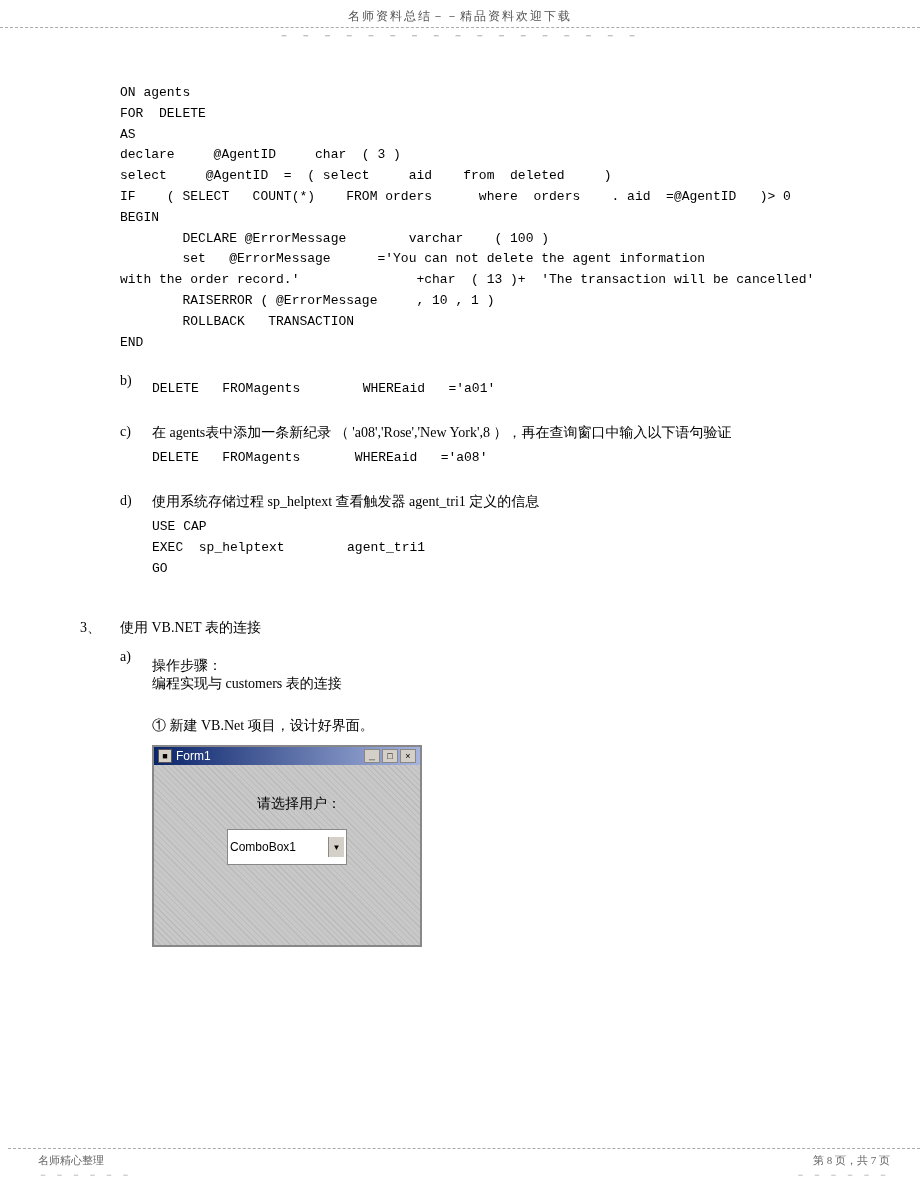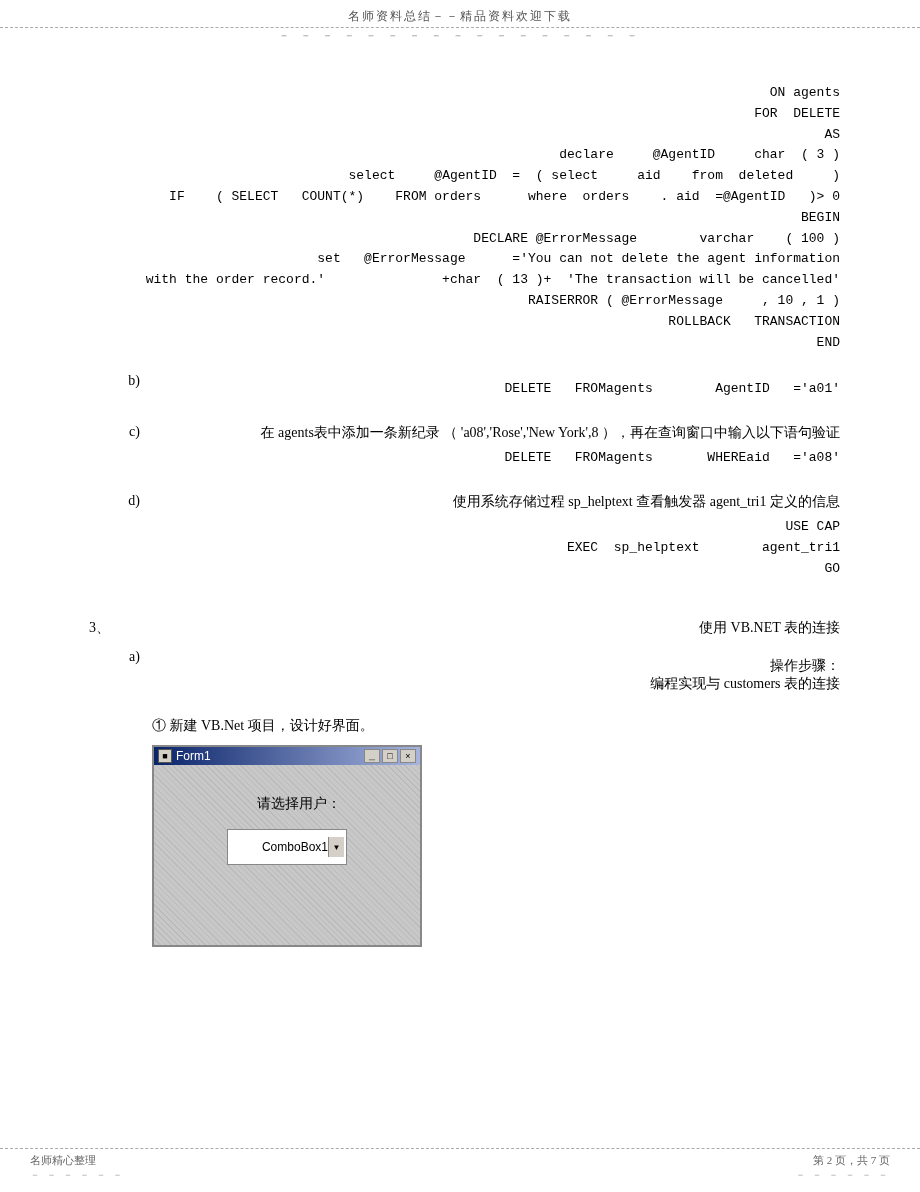--- a/index.html
+++ b/index.html
@@ -23,33 +23,32 @@
     .page-header-sub {
       text-align: center;
       font-size: 11px;
       color: #888;
       letter-spacing: 4px;
       padding-bottom: 4px;
     }
     .page-footer {
       position: absolute;
       bottom: 10px;
-      left: 0;
+      left: 8px;
       right: 0;
       display: flex;
       justify-content: space-between;
       padding: 0 30px;
       font-size: 11px;
       color: #666;
       border-top: 1px dashed #aaa;
       padding-top: 4px;
     }
     .content {
       padding: 30px 80px 60px 80px;
-      text-align: right;
     }
     .code-block {
       font-family: "Courier New", Courier, monospace;
       font-size: 13px;
       line-height: 1.6;
       margin: 6px 0 10px 0;
       white-space: pre;
     }
     .section-label-text {
       font-size: 14px;
@@ -197,21 +196,21 @@
         set   @ErrorMessage      ='You can not delete the agent information
 with the order record.'               +char  ( 13 )+  'The transaction will be cancelled'
         RAISERROR ( @ErrorMessage     , 10 , 1 )
         ROLLBACK   TRANSACTION
 END</div>
   </div>
 
   <div class="sub-item indent1">
     <div class="sub-letter">b)</div>
     <div class="sub-content">
-      <div class="code-block">DELETE   FROMagents        AgentID   ='a01'</div>
+      <div class="code-block">DELETE   FROMagents        WHEREaid   ='a01'</div>
     </div>
   </div>
 
   <div class="sub-item indent1">
     <div class="sub-letter">c)</div>
     <div class="sub-content">
       <div class="section-label-text">在 agents表中添加一条新纪录    （ 'a08','Rose','New York',8 ），再在查询窗口中输入以下语句验证</div>
       <div class="code-block">DELETE   FROMagents       WHEREaid   ='a08'</div>
     </div>
   </div>
@@ -268,16 +267,16 @@
     </div>
   </div>
 </div>
 
 <div class="page-footer">
   <div>
     <div>名师精心整理</div>
     <div style="font-size:10px;color:#999;letter-spacing:2px;">－  －  －  －  －  －</div>
   </div>
   <div style="text-align:right;">
-    <div>第 2 页，共 7 页</div>
+    <div>第 8 页，共 7 页</div>
     <div style="font-size:10px;color:#999;letter-spacing:2px;">－  －  －  －  －  －</div>
   </div>
 </div>
 
 </body></html>

